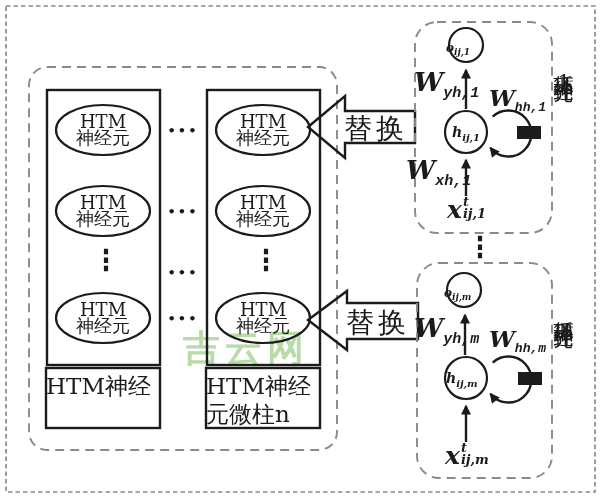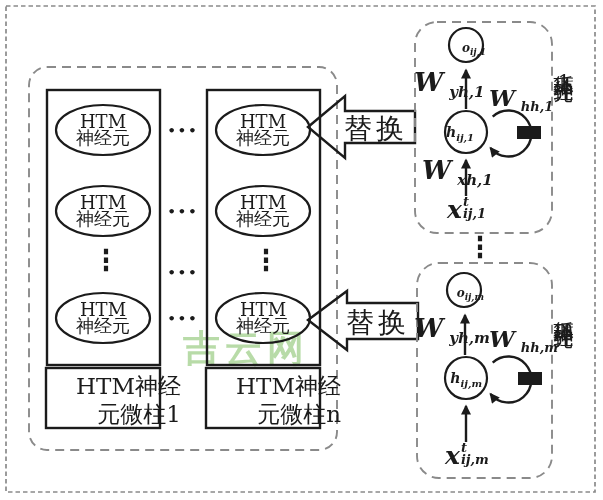--- a/index.html
+++ b/index.html
@@ -4,33 +4,33 @@
 <style>
   html,body{margin:0;padding:0;background:#fff;}
   #stage{
     position:relative;width:603px;height:500px;background:#ffffff;overflow:hidden;
     font-family:"DejaVu Serif","Liberation Serif",serif;color:#1b1b1b;
   }
   #stage svg{position:absolute;left:0;top:0;z-index:2;}
   .txt{position:absolute;z-index:3;white-space:nowrap;color:#1b1b1b;}
   .neuron-label{width:94px;text-align:center;font-size:18px;line-height:16px;}
   .neuron-label span{display:block;}
-  .col-label{width:135px;text-align:right;font-size:23px;line-height:28px;}
+  .col-label{width:135px;text-align:left;font-size:23px;line-height:28px;}
   .col-label span{display:block;}
   .replace{width:70px;text-align:left;font-size:28px;letter-spacing:4px;}
   .hdots{width:34px;text-align:center;font-family:"DejaVu Sans",sans-serif;
          font-weight:bold;font-size:13px;letter-spacing:2px;}
   .vdots{width:18px;text-align:center;font-family:"DejaVu Sans",sans-serif;
          font-weight:bold;font-size:24px;line-height:28px;transform:scaleY(1.2);}
   .mlabel{font-style:italic;font-weight:600;}
   .mlabel .base{font-size:26px;line-height:1;}
-  .mlabel .sub{font-size:15px;vertical-align:-6px;margin-left:6px;}
+  .mlabel .sub{font-size:15px;vertical-align:-6px;margin-left:0;font-family:Liberation Mono, monospace;}
   .mlabel.whh .base{font-size:23px;}
   .mlabel.whh .sub{font-size:13px;vertical-align:-5px;}
-  .node-label{text-align:right;font-style:italic;font-weight:600;}
+  .node-label{text-align:left;font-style:italic;font-weight:600;}
   .node-label.o .base{font-size:12px;}
   .node-label.o .sub{font-size:9px;vertical-align:-3px;}
   .node-label.h .base{font-size:14px;}
   .node-label.h .sub{font-size:10px;vertical-align:-4px;}
   .xlab{display:flex;align-items:flex-start;font-style:italic;font-weight:600;}
   .xlab .base{font-size:25px;line-height:24px;}
   .xlab .supsub{display:inline-flex;flex-direction:column;font-size:13px;
                 line-height:12px;margin-left:1px;margin-top:-2px;}
   .side-label{writing-mode:vertical-rl;text-orientation:upright;
               font-size:20px;letter-spacing:2px;line-height:24px;}
@@ -110,21 +110,20 @@
     <span>HTM</span>
       <span>神经元</span>
   </div>
   <div class="txt neuron-label" style="left:216px;top:302px;">
     <span>HTM</span>
       <span>神经元</span>
   </div>
 
   <div class="txt col-label" style="left:46px;top:372px;">
     <span>HTM神经</span>
-      <span>元微柱1</span>
   </div>
   <div class="txt col-label" style="left:206px;top:372px;">
     <span>HTM神经</span>
       <span>元微柱n</span>
   </div>
 
   <div class="txt hdots" style="left:166px;top:123px;">•••</div>
   <div class="txt hdots" style="left:166px;top:204px;">•••</div>
   <div class="txt hdots" style="left:166px;top:265px;">•••</div>
   <div class="txt hdots" style="left:166px;top:311px;">•••</div>
@@ -133,30 +132,30 @@
   <div class="txt vdots" style="left:254px;top:246px;">⋮</div>
 
   <div class="txt vdots" style="left:468px;top:233px;">⋮</div>
 
   <div class="txt replace" style="left:344px;top:110px;">替换</div>
   <div class="txt replace" style="left:346px;top:304px;">替换</div>
 
   <div class="txt node-label o" style="left:446px;top:37px;width:40px;">
     <span class="base">o</span><span class="sub">ij,1</span>
   </div>
-  <div class="txt node-label h" style="left:434px;top:122px;width:40px;font-style:italic;">
+  <div class="txt node-label h" style="left:452px;top:122px;width:40px;font-style:italic;">
     <span class="base">h</span><span class="sub">ij,1</span>
   </div>
   <div class="txt mlabel" style="left:414px;top:69px;">
     <span class="base">W</span><span class="sub">yh,1</span>
   </div>
   <div class="txt mlabel whh" style="left:489px;top:86px;">
     <span class="base">W</span><span class="sub">hh,1</span>
   </div>
-  <div class="txt mlabel" style="left:422px;top:157px;">
+  <div class="txt mlabel" style="left:406px;top:157px;">
     <span class="base">W</span><span class="sub">xh,1</span>
   </div>
   <div class="txt xlab" style="left:447px;top:198px;">
     <span class="base">x</span>
     <span class="supsub">
         <span>t</span>
         <span>ij,1</span>
       </span>
   </div>
   <div class="txt side-label" style="left:552px;top:60px;">循环神经元1</div>

